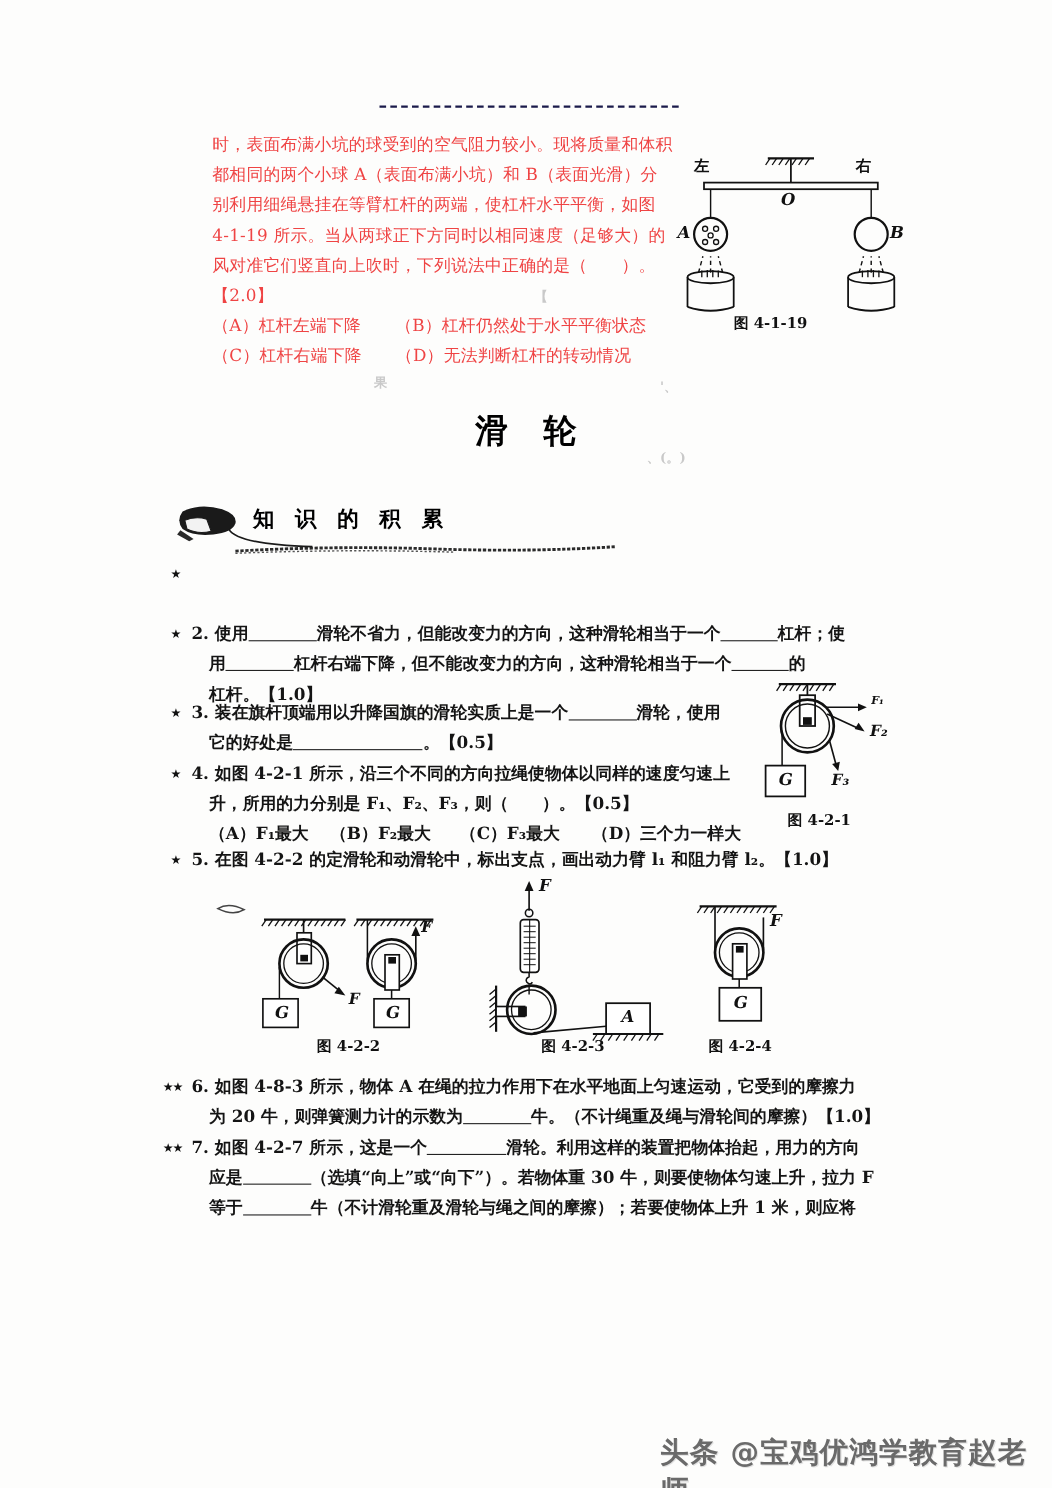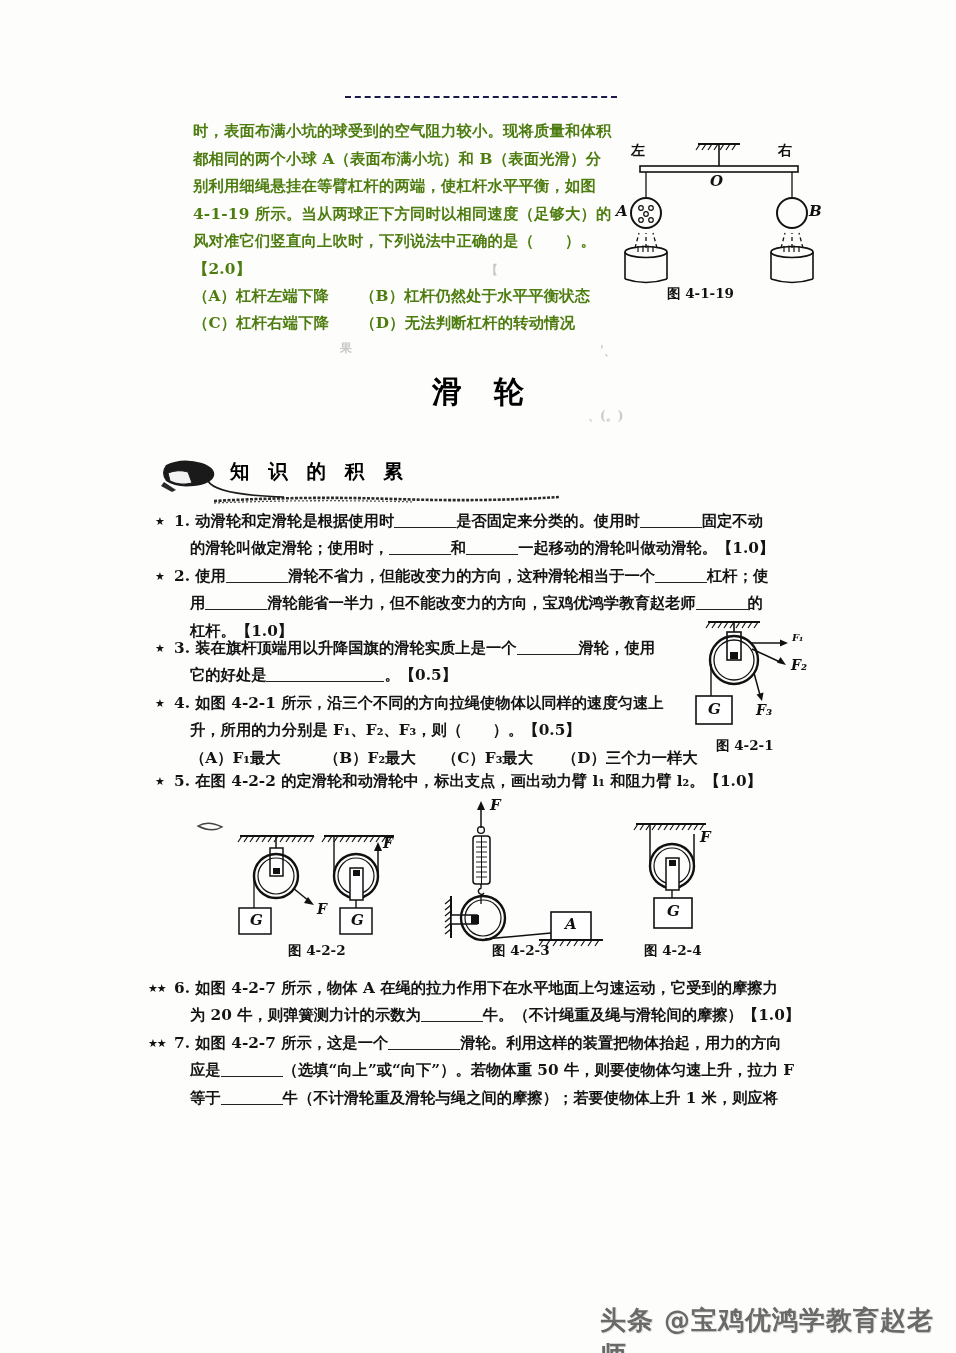--- a/index.html
+++ b/index.html
@@ -18,22 +18,22 @@
   
   .top-rule{
     position:absolute;left:345px;top:96px;width:272px;height:0;
     border-top:2px dashed #1a1a4a;
   }
   .para{
     position:absolute;
     font-size:15.3px;
     line-height:27.5px;
     letter-spacing:0.2px;
-    font-weight:700;
-    color:#4d7c0f;
+    font-weight:400;
+    color:#ef4444;
     white-space:pre-wrap;
   }
   .ital{font-family:"DejaVu Serif","Liberation Serif",serif;font-style:italic;font-weight:700;}
   .num{font-family:"DejaVu Serif","Liberation Serif",serif;font-weight:700;}
 
   
   #intro{left:193px;top:118px;width:420px;}
   #choicesA{left:193px;top:283px;width:420px;}
   #choicesB{left:193px;top:310px;width:420px;}
 
@@ -184,49 +184,44 @@
     <svg class="swoosh" viewBox="0 0 345 7">
       <path d="M0 5 Q90 0 180 3 Q270 6 345 1" stroke="#2b2b2b" stroke-width="2.6" fill="none" stroke-dasharray="3 1.5"></path>
       <path d="M0 7 Q100 3 200 6" stroke="#555" stroke-width="1.3" fill="none" stroke-dasharray="2 2"></path>
     </svg>
     <svg style="position:absolute;left:-2px;top:26px;width:130px;height:22px;" viewBox="0 0 130 22">
       <path d="M52 0 Q60 14 128 16" stroke="#1a1a1a" stroke-width="1.6" fill="none"></path>
     </svg>
   </div>
 
   <div class="stars" style="left:155px;top:508px;">★</div>
-  <div class="q" style="left:174px;top:508px;width:620px;">
-    <span class="num">1.</span>
-    <span>动滑轮和定滑轮是根据使用时</span><span class="blank b-md"></span><span>是否固定来分类的。使用时</span><span class="blank b-md"></span><span>固定不动</span><br>
-    <span style="display:inline-block;width:16px;"></span><span>的滑轮叫做定滑轮；使用时，</span><span class="blank b-md"></span><span>和</span><span class="blank b-sm"></span><span>一起移动的滑轮叫做动滑轮。</span><span class="num">【1.0】</span>
-  </div>
 
   <div class="stars" style="left:155px;top:563px;">★</div>
   <div class="q" style="left:174px;top:563px;width:630px;">
     <span class="num">2.</span>
     <span>使用</span><span class="blank b-md"></span><span>滑轮不省力，但能改变力的方向，这种滑轮相当于一个</span><span class="blank b-sm"></span><span>杠杆；使</span><br>
-    <span style="display:inline-block;width:16px;"></span><span>用</span><span class="blank b-md"></span><span>滑轮能省一半力，但不能改变力的方向，宝鸡优鸿学教育赵老师</span><span class="blank b-sm"></span><span>的</span><br>
+    <span style="display:inline-block;width:16px;"></span><span>用</span><span class="blank b-md"></span><span>杠杆右端下降，但不能改变力的方向，这种滑轮相当于一个</span><span class="blank b-sm"></span><span>的</span><br>
     <span style="display:inline-block;width:16px;"></span><span>杠杆。</span><span class="num">【1.0】</span>
   </div>
 
   <div class="stars" style="left:155px;top:635px;">★</div>
   <div class="q" style="left:174px;top:635px;width:520px;">
     <span class="num">3.</span>
     <span>装在旗杆顶端用以升降国旗的滑轮实质上是一个</span><span class="blank b-md"></span><span>滑轮，使用</span><br>
     <span style="display:inline-block;width:16px;"></span><span>它的好处是</span><span class="blank b-lg"></span><span>。</span><span class="num">【0.5】</span>
   </div>
 
   <div class="stars" style="left:155px;top:690px;">★</div>
   <div class="q" style="left:174px;top:690px;width:520px;">
     <span class="num">4.</span>
     <span>如图 4-2-1 所示，沿三个不同的方向拉绳使物体以同样的速度匀速上</span><br>
     <span style="display:inline-block;width:16px;"></span><span>升，所用的力分别是 F₁、F₂、F₃，则（　　）。</span><span class="num">【0.5】</span>
   </div>
   <div class="q" style="left:190px;top:745px;width:560px;">
-    <span style="display:inline-block;width:110px;">（A）F₁最大</span><span style="display:inline-block;width:118px;margin-left:24px;">（B）F₂最大</span><span style="display:inline-block;width:120px;">（C）F₃最大</span><span>（D）三个力一样大</span>
+    <span style="display:inline-block;width:110px;">（A）F₁最大</span><span style="display:inline-block;width:118px;">（B）F₂最大</span><span style="display:inline-block;width:120px;">（C）F₃最大</span><span>（D）三个力一样大</span>
   </div>
 
   <div style="position:absolute;left:694px;top:618px;">
     <svg width="120" height="118" viewBox="0 0 120 118">
 
       <line x1="14" y1="4" x2="66" y2="4" stroke="#111" stroke-width="2"></line>
       <g stroke="#111" stroke-width="1.2">
         <line x1="16" y1="4" x2="12" y2="10"></line>
           <line x1="22" y1="4" x2="18" y2="10"></line>
         <line x1="28" y1="4" x2="24" y2="10"></line>
@@ -430,27 +425,27 @@
       <line x1="64" y1="46" x2="64" y2="16" stroke="#111" stroke-width="1.5"></line>
     </svg>
     <div class="ital" style="position:absolute;left:70px;top:10px;font-size:15px;">F</div>
     <div class="ital" style="position:absolute;left:37px;top:84px;font-size:15px;">G</div>
   </div>
   <div class="fig-cap" style="left:644px;top:942px;">图 4-2-4</div>
 
   <div class="stars" style="left:148px;top:975px;">★★</div>
   <div class="q" style="left:174px;top:975px;width:630px;">
     <span class="num">6.</span>
-    <span>如图 4-2-7 所示，物体 A 在绳的拉力作用下在水平地面上匀速运动，它受到的摩擦力</span><br>
+    <span>如图 4-8-3 所示，物体 A 在绳的拉力作用下在水平地面上匀速运动，它受到的摩擦力</span><br>
     <span style="display:inline-block;width:16px;"></span><span>为 20 牛，则弹簧测力计的示数为</span><span class="blank b-md"></span><span>牛。（不计绳重及绳与滑轮间的摩擦）</span><span class="num">【1.0】</span>
   </div>
 
   <div class="stars" style="left:148px;top:1030px;">★★</div>
   <div class="q" style="left:174px;top:1030px;width:634px;">
     <span class="num">7.</span>
     <span>如图 4-2-7 所示，这是一个</span><span class="blank b-xl"></span><span>滑轮。利用这样的装置把物体抬起，用力的方向</span><br>
-    <span style="display:inline-block;width:16px;"></span><span>应是</span><span class="blank b-md"></span><span>（选填“向上”或“向下”）。若物体重 50 牛，则要使物体匀速上升，拉力 F</span><br>
+    <span style="display:inline-block;width:16px;"></span><span>应是</span><span class="blank b-md"></span><span>（选填“向上”或“向下”）。若物体重 30 牛，则要使物体匀速上升，拉力 F</span><br>
     <span style="display:inline-block;width:16px;"></span><span>等于</span><span class="blank b-md"></span><span>牛（不计滑轮重及滑轮与绳之间的摩擦）；若要使物体上升 1 米，则应将</span>
   </div>
 
   <div class="watermark">头条 @宝鸡优鸿学教育赵老师</div>
 
 </div>
 
 </body></html>

